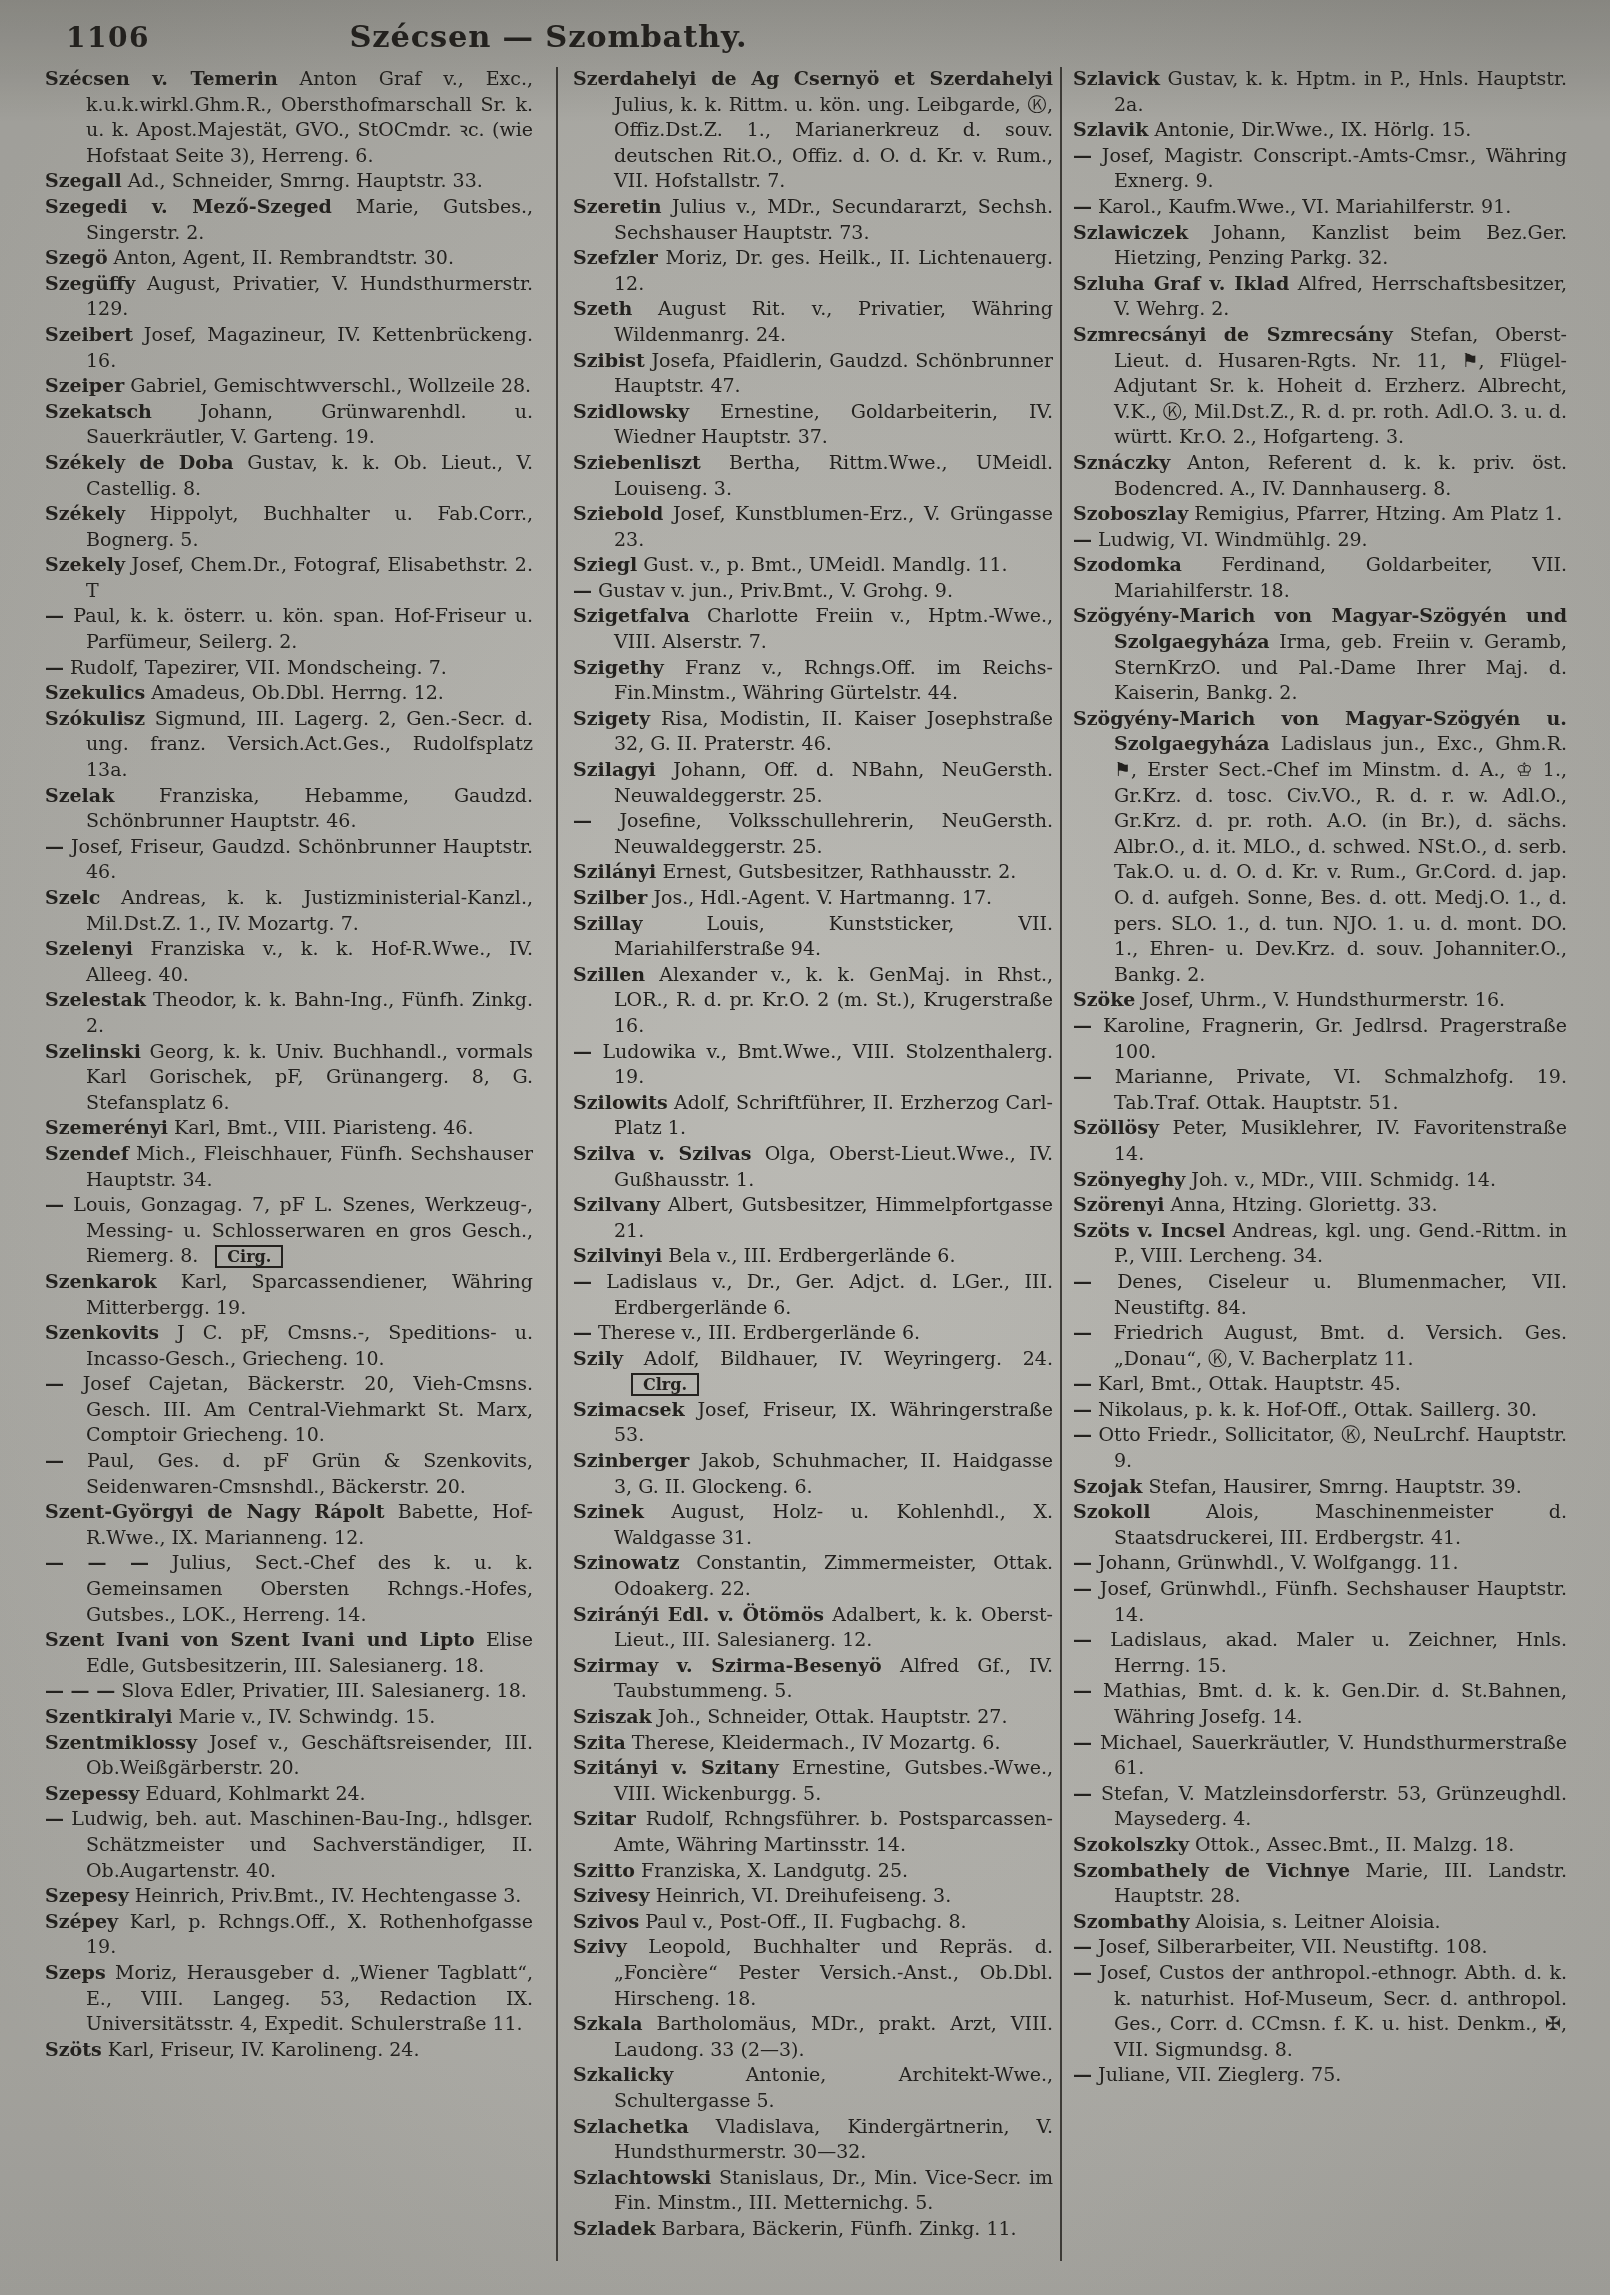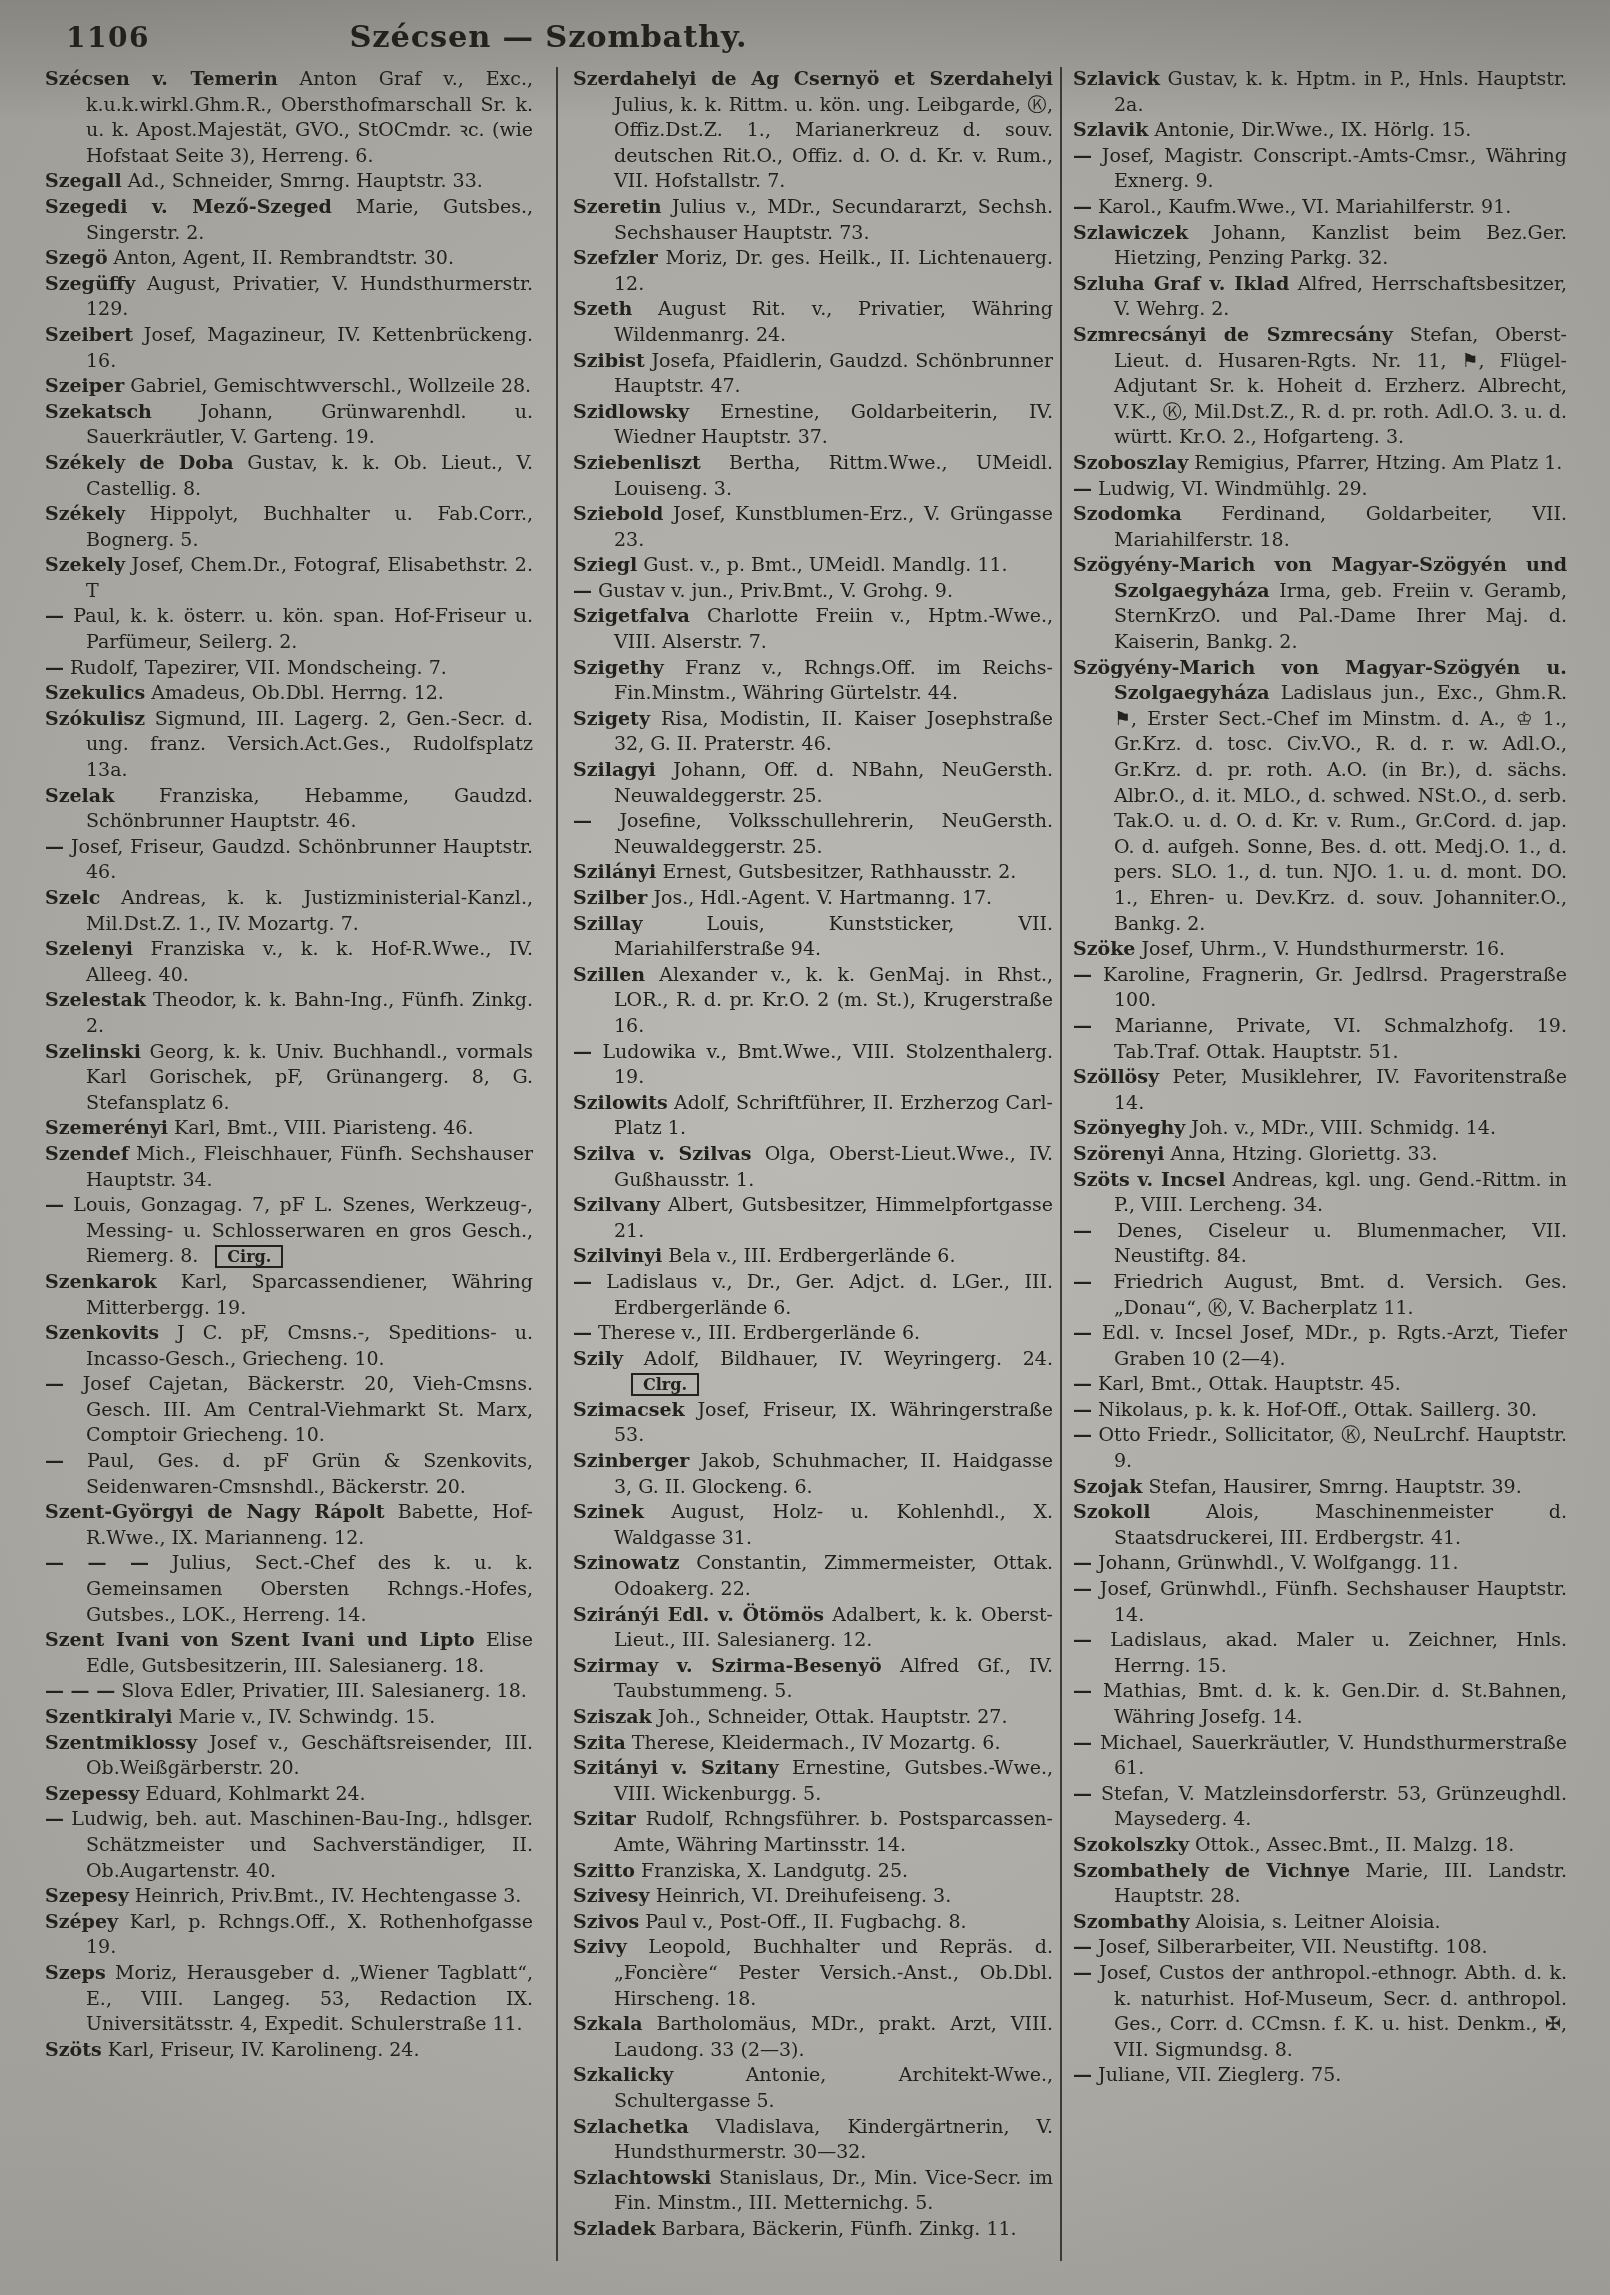--- a/index.html
+++ b/index.html
@@ -129,35 +129,35 @@
     <p class="entry"><span class="head">Szladek</span> Barbara, Bäckerin, Fünfh. Zinkg. 11.</p>
   </div>
 <div class="col c2">
     <p class="entry"><span class="head">Szlavick</span> Gustav, k. k. Hptm. in P., Hnls. Hauptstr. 2a.</p>
     <p class="entry"><span class="head">Szlavik</span> Antonie, Dir.Wwe., IX. Hörlg. 15.</p>
     <p class="entry"><span class="head">—</span> Josef, Magistr. Conscript.-Amts-Cmsr., Währing Exnerg. 9.</p>
     <p class="entry"><span class="head">—</span> Karol., Kaufm.Wwe., VI. Mariahilferstr. 91.</p>
     <p class="entry"><span class="head">Szlawiczek</span> Johann, Kanzlist beim Bez.Ger. Hietzing, Penzing Parkg. 32.</p>
     <p class="entry"><span class="head">Szluha Graf v. Iklad</span> Alfred, Herrschaftsbesitzer, V. Wehrg. 2.</p>
     <p class="entry"><span class="head">Szmrecsányi de Szmrecsány</span> Stefan, Oberst-Lieut. d. Husaren-Rgts. Nr. 11, ⚑, Flügel-Adjutant Sr. k. Hoheit d. Erzherz. Albrecht, V.K., Ⓚ, Mil.Dst.Z., R. d. pr. roth. Adl.O. 3. u. d. württ. Kr.O. 2., Hofgarteng. 3.</p>
+    <p class="entry"><span class="head">Sznáczky</span> Anton, Referent d. k. k. priv. öst. Bodencred. A., IV. Dannhauserg. 8.</p>
     <p class="entry"><span class="head">Szoboszlay</span> Remigius, Pfarrer, Htzing. Am Platz 1.</p>
     <p class="entry"><span class="head">—</span> Ludwig, VI. Windmühlg. 29.</p>
     <p class="entry"><span class="head">Szodomka</span> Ferdinand, Goldarbeiter, VII. Mariahilferstr. 18.</p>
     <p class="entry"><span class="head">Szögyény-Marich von Magyar-Szögyén und Szolgaegyháza</span> Irma, geb. Freiin v. Geramb, SternKrzO. und Pal.-Dame Ihrer Maj. d. Kaiserin, Bankg. 2.</p>
     <p class="entry"><span class="head">Szögyény-Marich von Magyar-Szögyén u. Szolgaegyháza</span> Ladislaus jun., Exc., Ghm.R. ⚑, Erster Sect.-Chef im Minstm. d. A., ♔ 1., Gr.Krz. d. tosc. Civ.VO., R. d. r. w. Adl.O., Gr.Krz. d. pr. roth. A.O. (in Br.), d. sächs. Albr.O., d. it. MLO., d. schwed. NSt.O., d. serb. Tak.O. u. d. O. d. Kr. v. Rum., Gr.Cord. d. jap. O. d. aufgeh. Sonne, Bes. d. ott. Medj.O. 1., d. pers. SLO. 1., d. tun. NJO. 1. u. d. mont. DO. 1., Ehren- u. Dev.Krz. d. souv. Johanniter.O., Bankg. 2.</p>
     <p class="entry"><span class="head">Szöke</span> Josef, Uhrm., V. Hundsthurmerstr. 16.</p>
     <p class="entry"><span class="head">—</span> Karoline, Fragnerin, Gr. Jedlrsd. Pragerstraße 100.</p>
     <p class="entry"><span class="head">—</span> Marianne, Private, VI. Schmalzhofg. 19. Tab.Traf. Ottak. Hauptstr. 51.</p>
     <p class="entry"><span class="head">Szöllösy</span> Peter, Musiklehrer, IV. Favoritenstraße 14.</p>
     <p class="entry"><span class="head">Szönyeghy</span> Joh. v., MDr., VIII. Schmidg. 14.</p>
     <p class="entry"><span class="head">Szörenyi</span> Anna, Htzing. Gloriettg. 33.</p>
     <p class="entry"><span class="head">Szöts v. Incsel</span> Andreas, kgl. ung. Gend.-Rittm. in P., VIII. Lercheng. 34.</p>
     <p class="entry"><span class="head">—</span> Denes, Ciseleur u. Blumenmacher, VII. Neustiftg. 84.</p>
     <p class="entry"><span class="head">—</span> Friedrich August, Bmt. d. Versich. Ges. „Donau“, Ⓚ, V. Bacherplatz 11.</p>
-    <p class="entry"><span class="head">—</span> Edl. v. Incsel Josef, MDr., p. Rgts.-Arzt, Tiefer Graben 10 (2—4).</p>
     <p class="entry"><span class="head">—</span> Karl, Bmt., Ottak. Hauptstr. 45.</p>
     <p class="entry"><span class="head">—</span> Nikolaus, p. k. k. Hof-Off., Ottak. Saillerg. 30.</p>
     <p class="entry"><span class="head">—</span> Otto Friedr., Sollicitator, Ⓚ, NeuLrchf. Hauptstr. 9.</p>
     <p class="entry"><span class="head">Szojak</span> Stefan, Hausirer, Smrng. Hauptstr. 39.</p>
     <p class="entry"><span class="head">Szokoll</span> Alois, Maschinenmeister d. Staatsdruckerei, III. Erdbergstr. 41.</p>
     <p class="entry"><span class="head">—</span> Johann, Grünwhdl., V. Wolfgangg. 11.</p>
     <p class="entry"><span class="head">—</span> Josef, Grünwhdl., Fünfh. Sechshauser Hauptstr. 14.</p>
     <p class="entry"><span class="head">—</span> Ladislaus, akad. Maler u. Zeichner, Hnls. Herrng. 15.</p>
     <p class="entry"><span class="head">—</span> Mathias, Bmt. d. k. k. Gen.Dir. d. St.Bahnen, Währing Josefg. 14.</p>
     <p class="entry"><span class="head">—</span> Michael, Sauerkräutler, V. Hundsthurmerstraße 61.</p>

